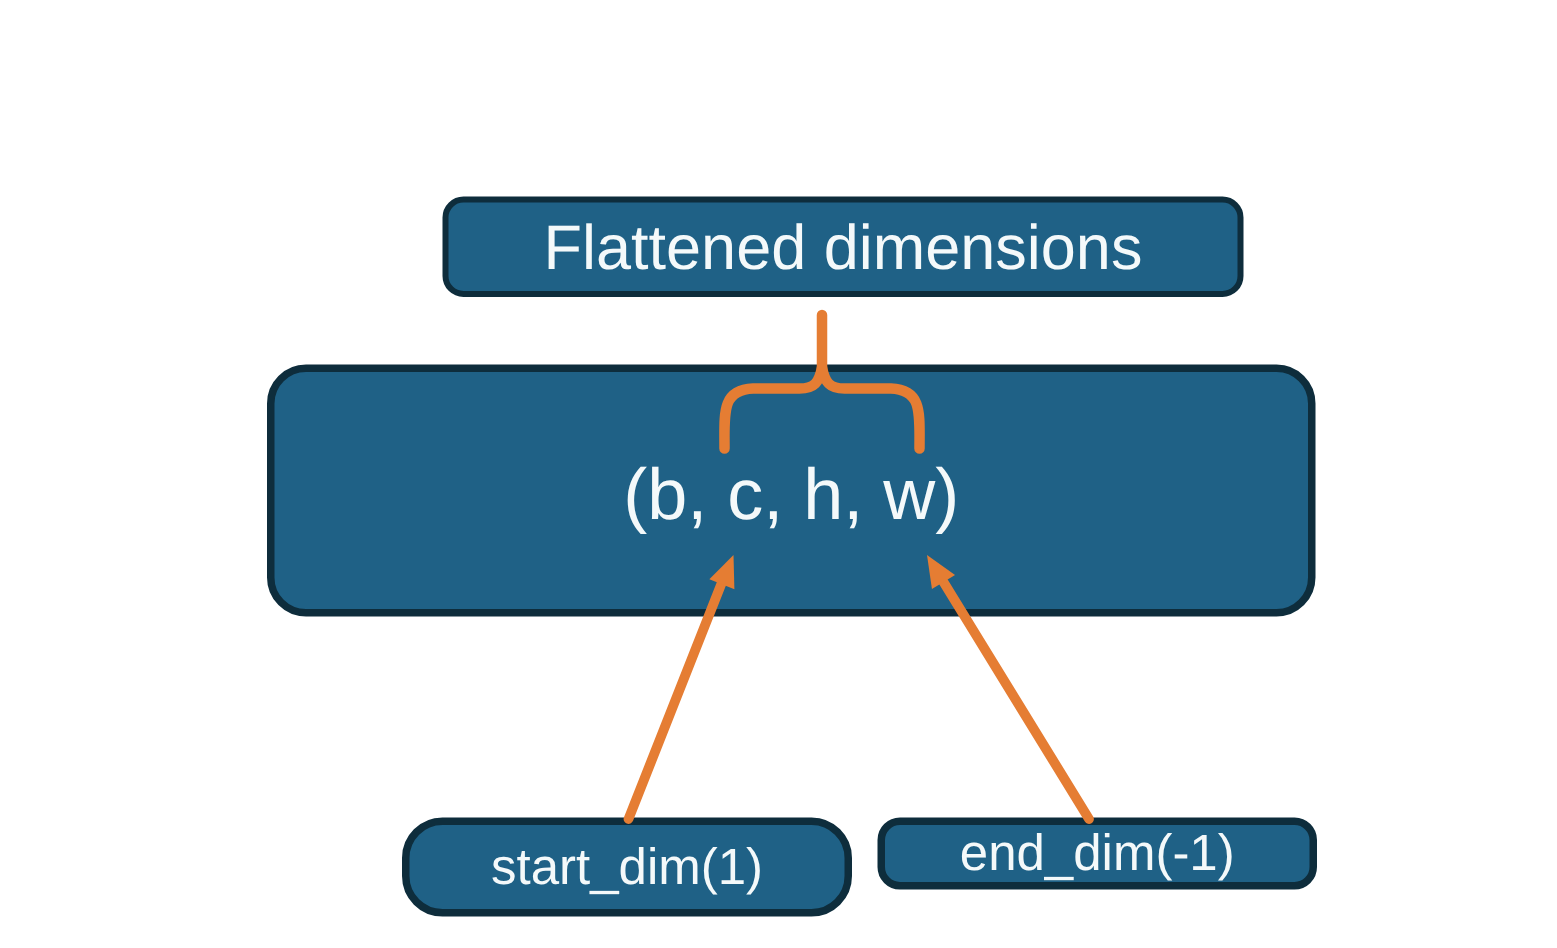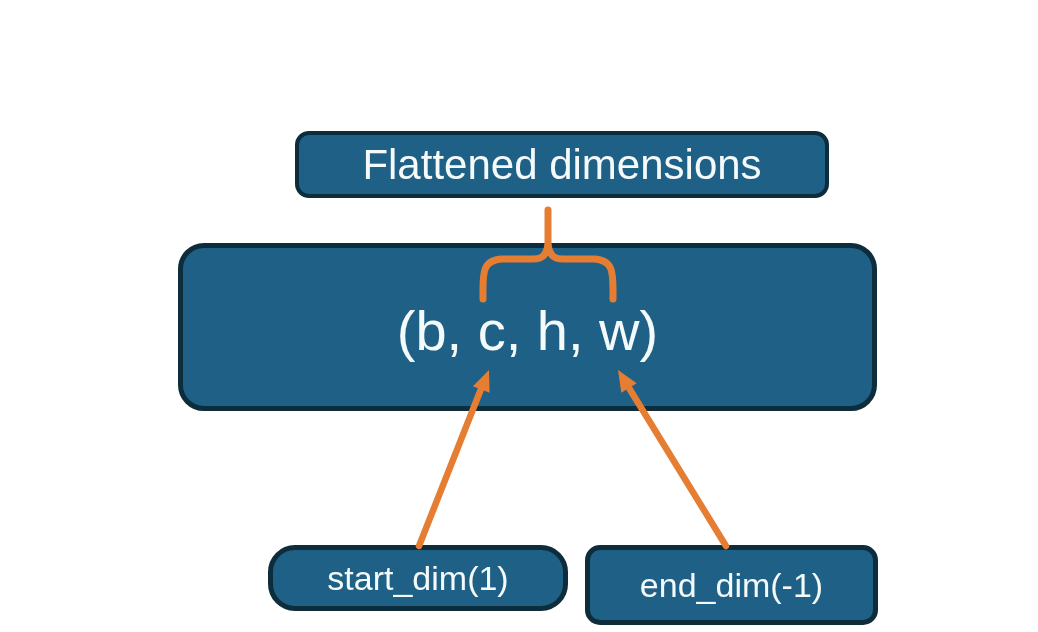--- a/index.html
+++ b/index.html
@@ -40,29 +40,29 @@
     width: 534px; height: 67px;
     border-radius: 14px;
     border-width: 4px;
   }
   .top-box .node-label { font-size: 42px; }
   .big-box {
     left: 178px; top: 211px;
     width: 699px; height: 168px;
     border-radius: 26px;
   }
-  .big-box .node-label { font-size: 56px; padding-top: 8px; }
+  .big-box .node-label { font-size: 48px; padding-top: 8px; }
   .start-box {
     left: 268px; top: 513px;
     width: 300px; height: 66px;
     border-radius: 27px;
   }
   .end-box {
     left: 585px; top: 513px;
-    width: 293px; height: 80px;
+    width: 293px; height: 48px;
     border-radius: 15px;
   }
   .start-box .node-label, .end-box .node-label { font-size: 34px; }
   .overlay {
     position: absolute;
     left: 0; top: 0;
     width: 1038px;
     height: 632px;
     pointer-events: none;
   }

